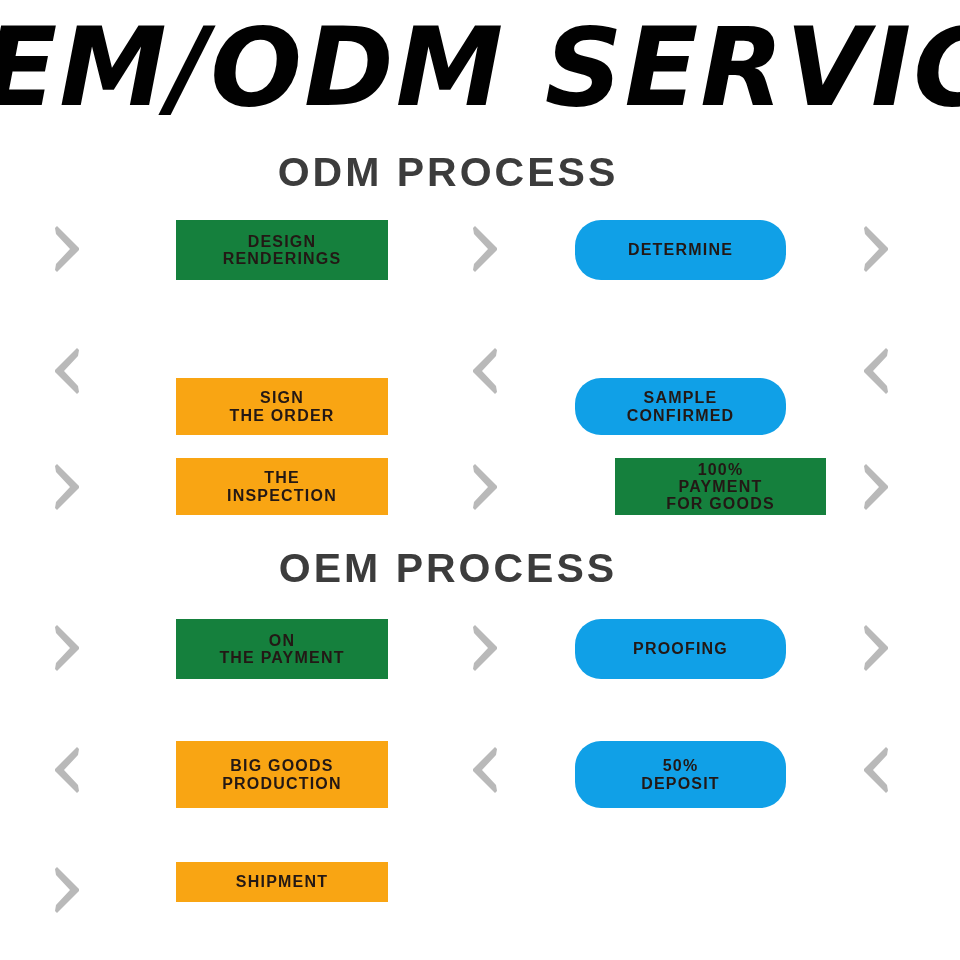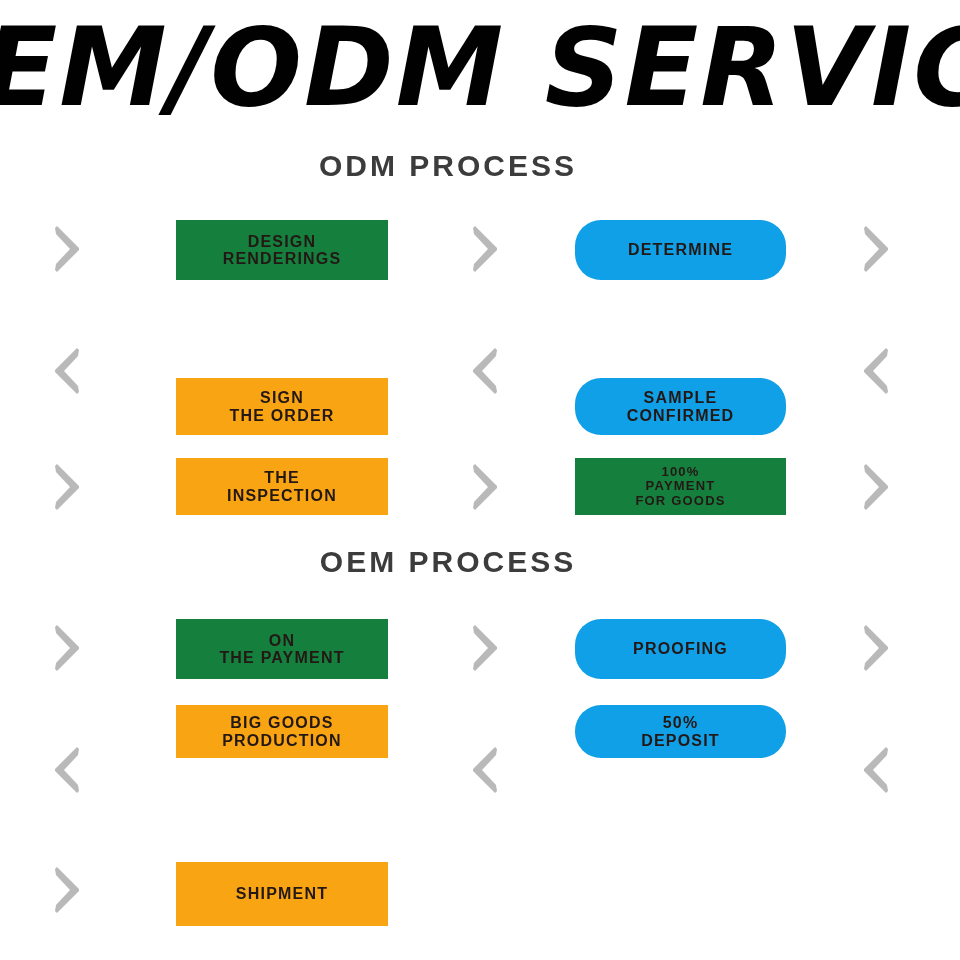--- a/index.html
+++ b/index.html
@@ -46,21 +46,21 @@
   }
 
   
   .section-heading {
     position: absolute;
     left: 0;
     width: 896px;
     text-align: center;
     font-family: "Liberation Sans", sans-serif;
     font-weight: 700;
-    font-size: 30px;
+    font-size: 41px;
     letter-spacing: 3px;
     color: #3c3c3c;
     white-space: nowrap;
   }
   #heading-odm { top: 149px; }
   #heading-oem { top: 545px; }
 
   
   .pbox {
     position: absolute;
@@ -85,25 +85,25 @@
 
   
   .col-l { left: 176px; width: 212px; }
   
   .col-r { left: 575px; width: 211px; }
 
   .row1 { top: 220px; height: 60px; }
   .row2 { top: 342px; height: 57px; margin-top: 36px; }
   .row3 { top: 458px; height: 57px; }
   .row4 { top: 619px; height: 60px; }
-  .row5 { top: 705px; height: 53px; justify-content: center; }
-  .row6 { top: 862px; height: 64px; }
+  .row5 { top: 741px; height: 67px; justify-content: center; }
+  .row6 { top: 862px; height: 40px; }
 
   .fs-15 { font-size: 16px; }
-  .fs-13 { font-size: 13px; }
+  .fs-13 { font-size: 16px; margin-left: 40px; }
 
   
   .chev {
     position: absolute;
     width: 40px;
     height: 54px;
   }
   .chev svg { display: block; width: 100%; height: 100%; }
   .chev path { fill: #b9b9b9; }
 

